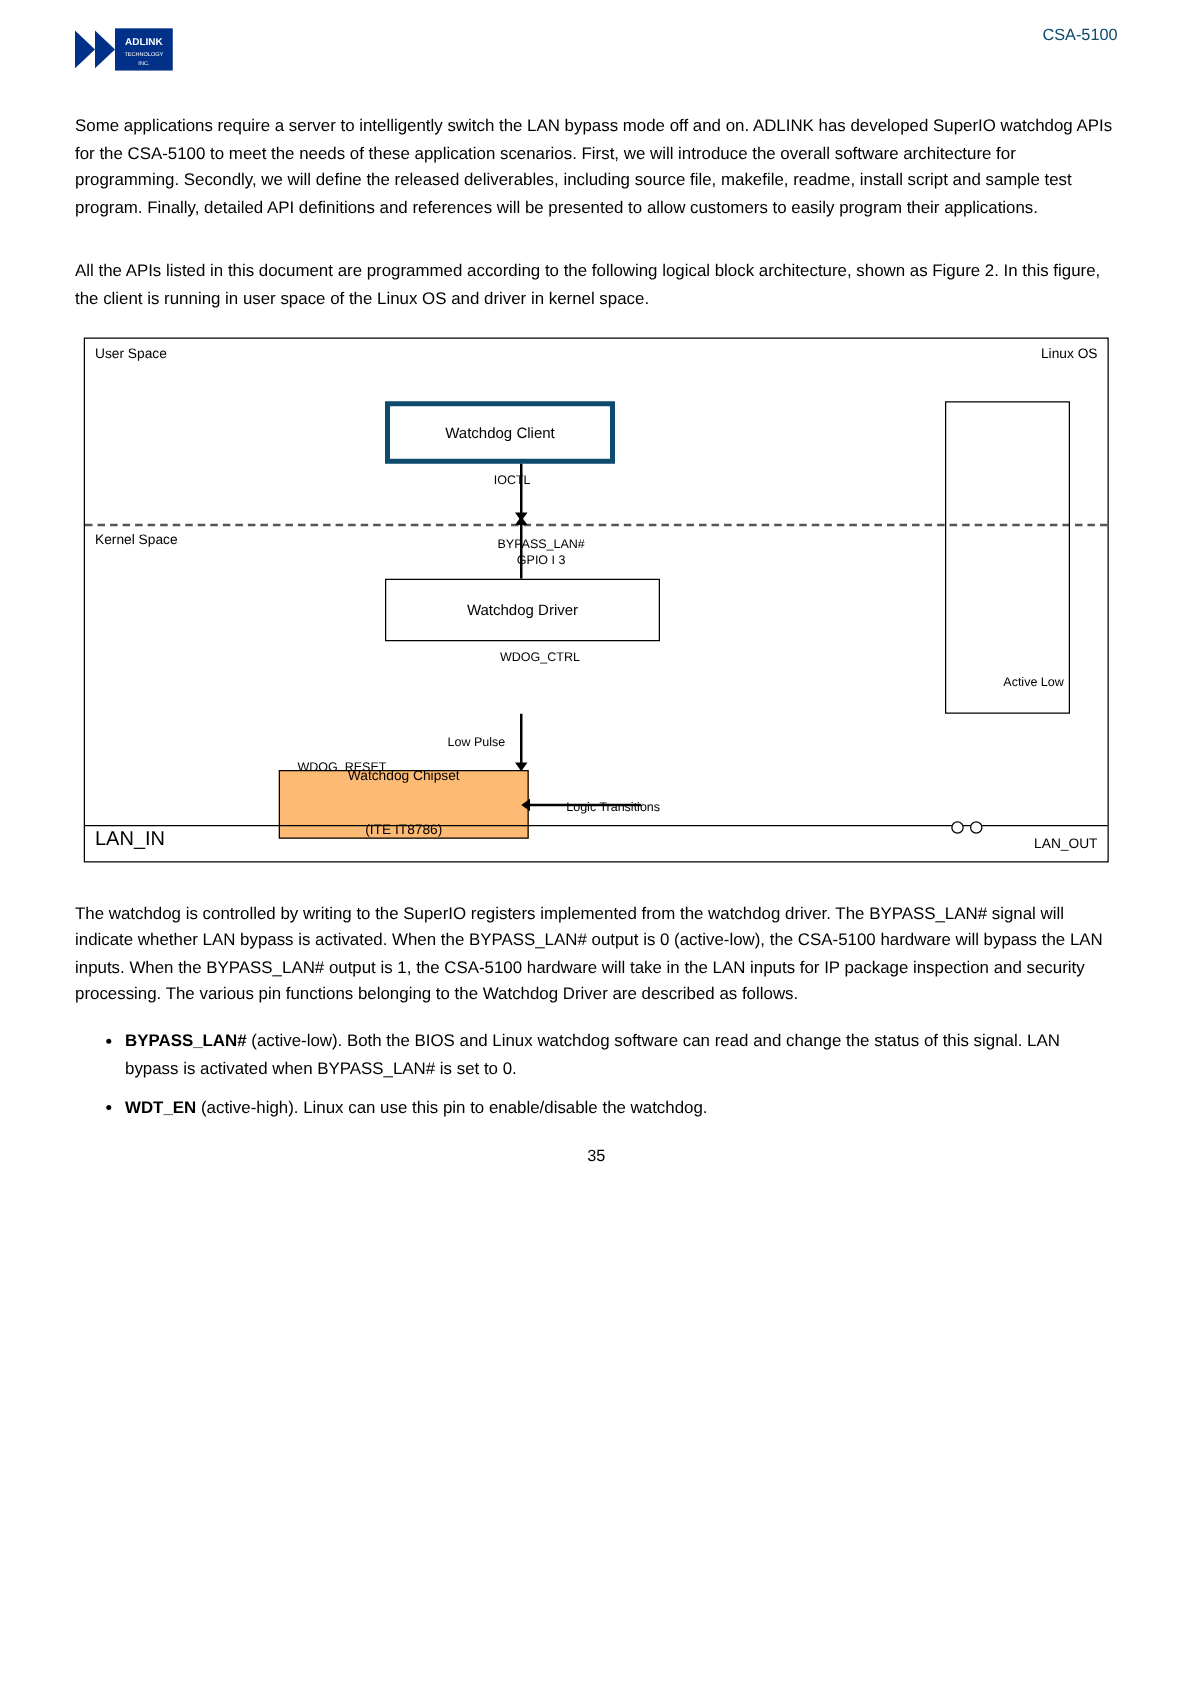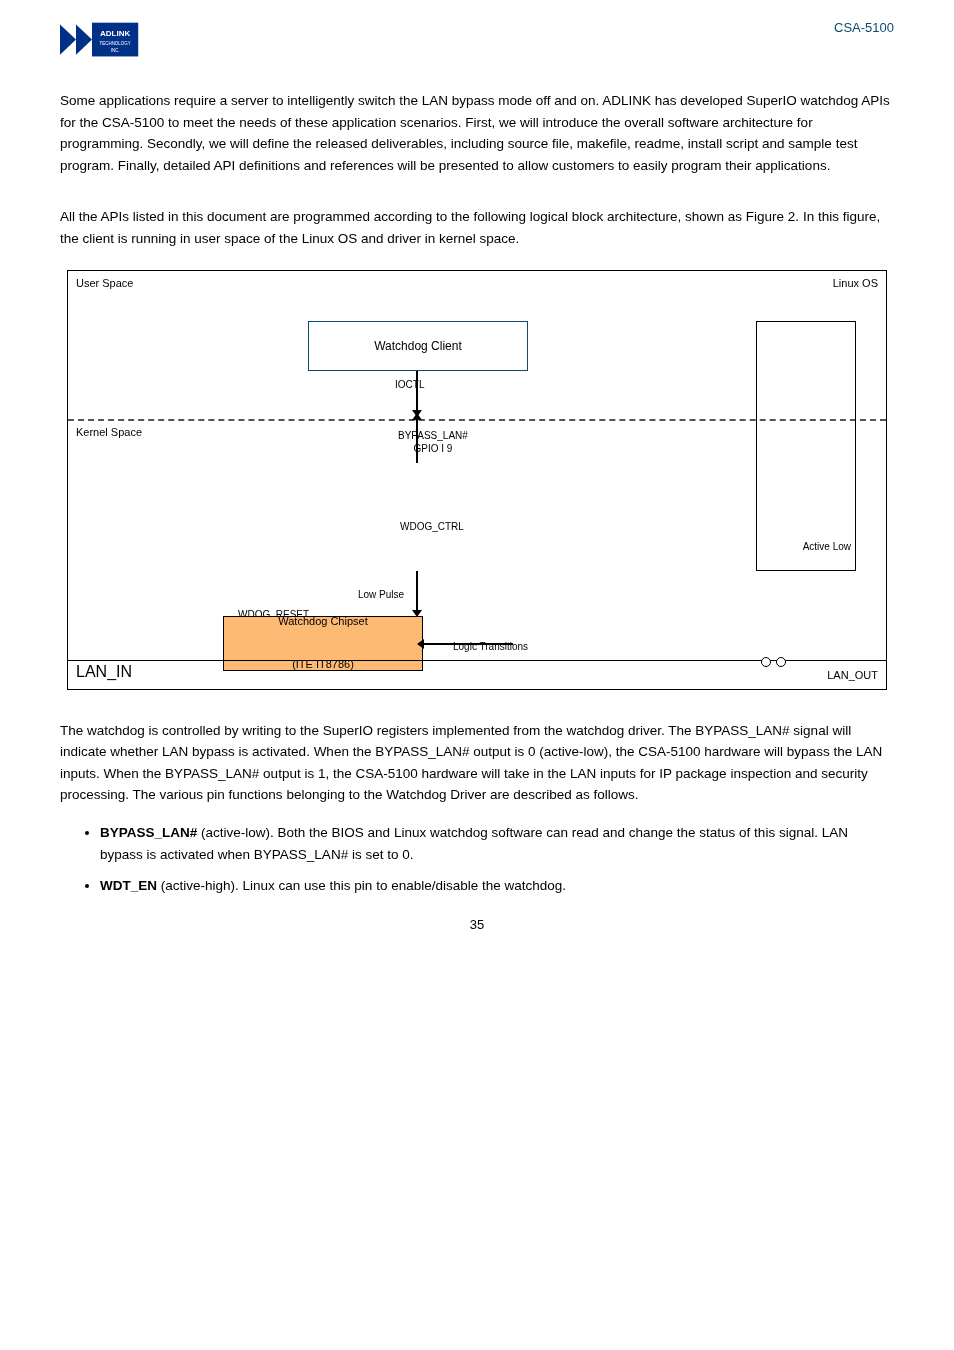--- a/index.html
+++ b/index.html
@@ -63,23 +63,23 @@
       position: absolute;
       top: 6px;
       right: 8px;
       font-size: 11px;
     }
     
     .wdclient-box {
       position: absolute;
       top: 50px;
       left: 240px;
-      width: 220px;
+      width: 184px;
       height: 50px;
-      border: 1px solid #0c4a6e;
+      border: 4px solid #0c4a6e;
       display: flex;
       align-items: center;
       justify-content: center;
       font-size: 12px;
       background: #fff;
     }
     
     .ioctl-label {
       position: absolute;
       top: 108px;
@@ -353,23 +353,26 @@
   <div class="arrow-down-1"></div>
 
   <div class="dashed-line"></div>
 
   <span class="label-kernel-space">Kernel Space</span>
 
   <div class="arrow-up-kernel"></div>
 
   <div class="bypass-label">
     <span>BYPASS_LAN#</span><br>
-    <span>GPIO I 9</span>
+    <span>GPIO I 3</span>
   </div>
 
+  <div class="wddriver-box">
+    <span>Watchdog Driver</span>
+  </div>
 
   <span class="wdogctrl-label">WDOG_CTRL</span>
 
   <div class="active-low-box"></div>
   <span class="active-low-label">Active Low</span>
 
   <div class="arrow-down-2"></div>
 
   <span class="lowpulse-label">Low Pulse</span>
 

